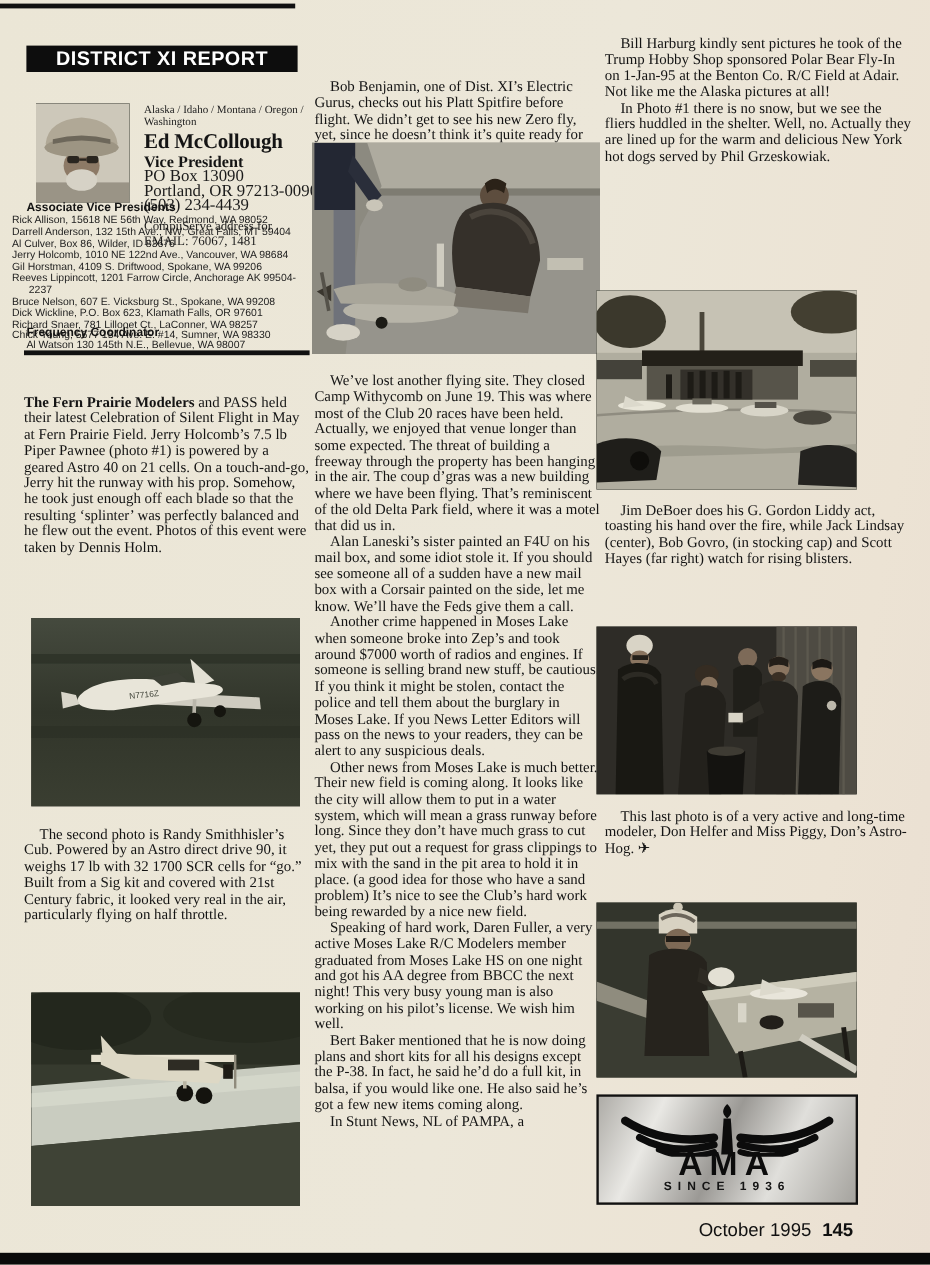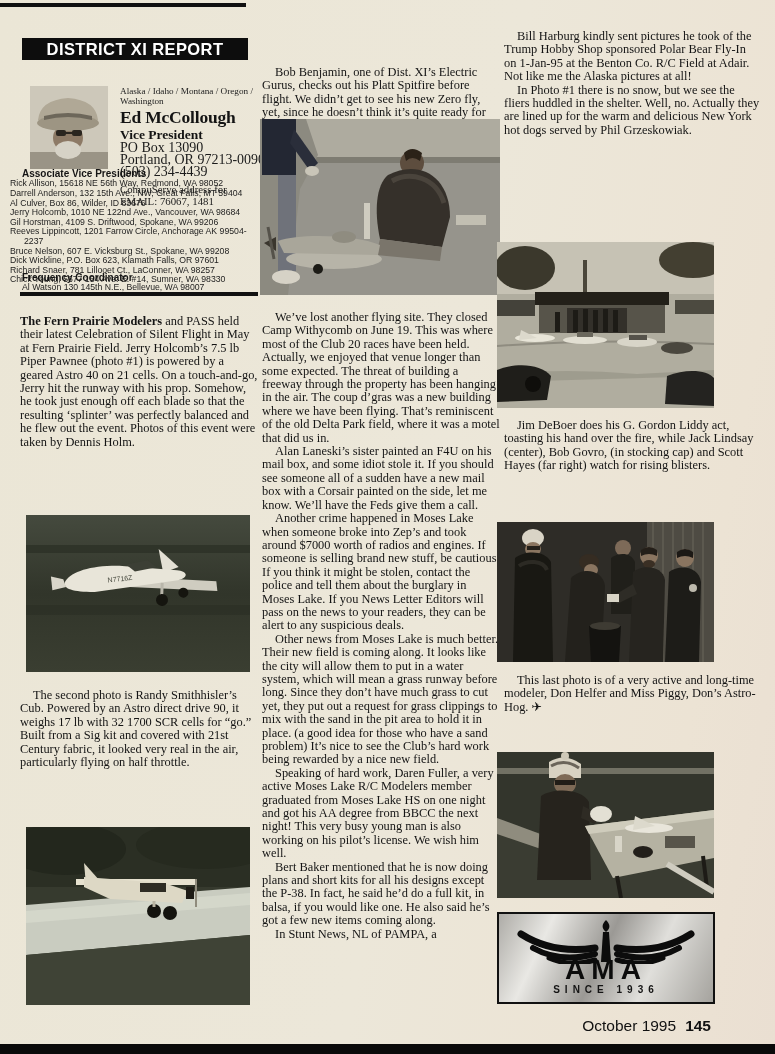--- a/index.html
+++ b/index.html
@@ -125,21 +125,21 @@
       <div class="avp-line">Chick Young, 5677 154 Ave. E. #14, Sumner, WA 98330</div>
     </div>
 
     <div class="freq">
       <div class="freq-head">Frequency Coordinator</div>
       <div class="freq-line">Al Watson 130 145th N.E., Bellevue, WA 98007</div>
     </div>
 
     <div class="hrule"></div>
 
-    <div class="tb" style="top:277px;">
+    <div class="tb" style="top:291px;">
       <p class="b"><b>The Fern Prairie Modelers</b><span> and PASS held their latest Celebration of Silent Flight in May at Fern Prairie Field. Jerry Holcomb’s 7.5 lb Piper Pawnee (photo #1) is powered by a geared Astro 40 on 21 cells. On a touch-and-go, Jerry hit the runway with his prop. Somehow, he took just enough off each blade so that the resulting ‘splinter’ was perfectly balanced and he flew out the event. Photos of this event were taken by Dennis Holm.</span></p>
     </div>
 
     <div class="photo" style="left:6px;top:477px;width:224px;height:157px;">
       <svg width="224" height="157" viewBox="0 0 224 157">
         <defs>
           <linearGradient id="g1" x1="0" y1="0" x2="0" y2="1">
             <stop offset="0" stop-color="#454a3e"></stop>
               <stop offset="0.5" stop-color="#31352a"></stop>
               <stop offset="1" stop-color="#3a3e31"></stop>

